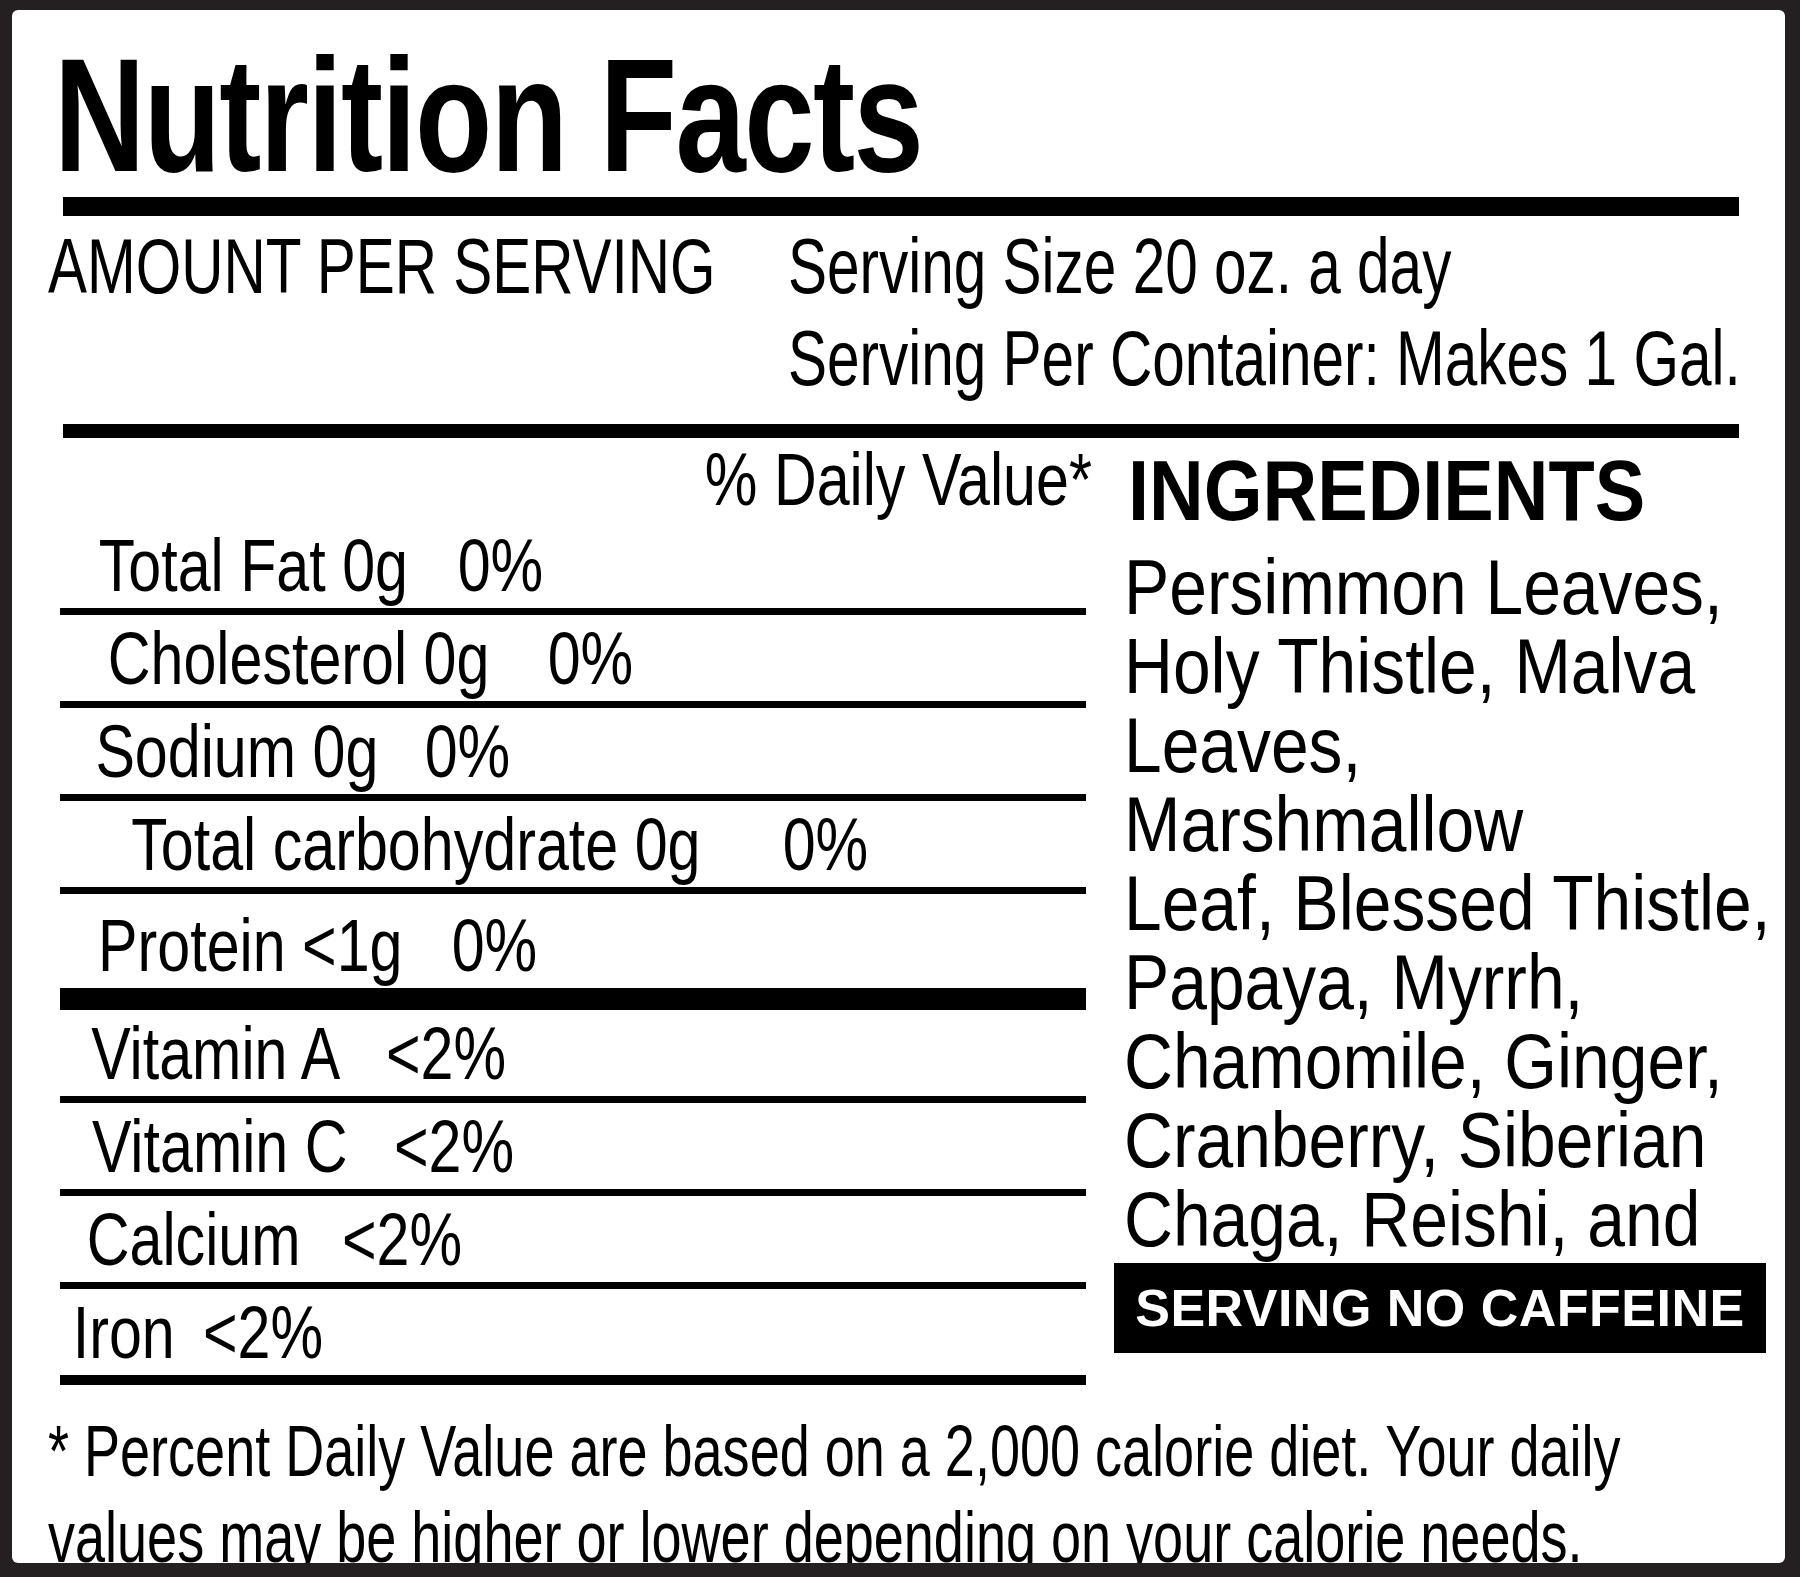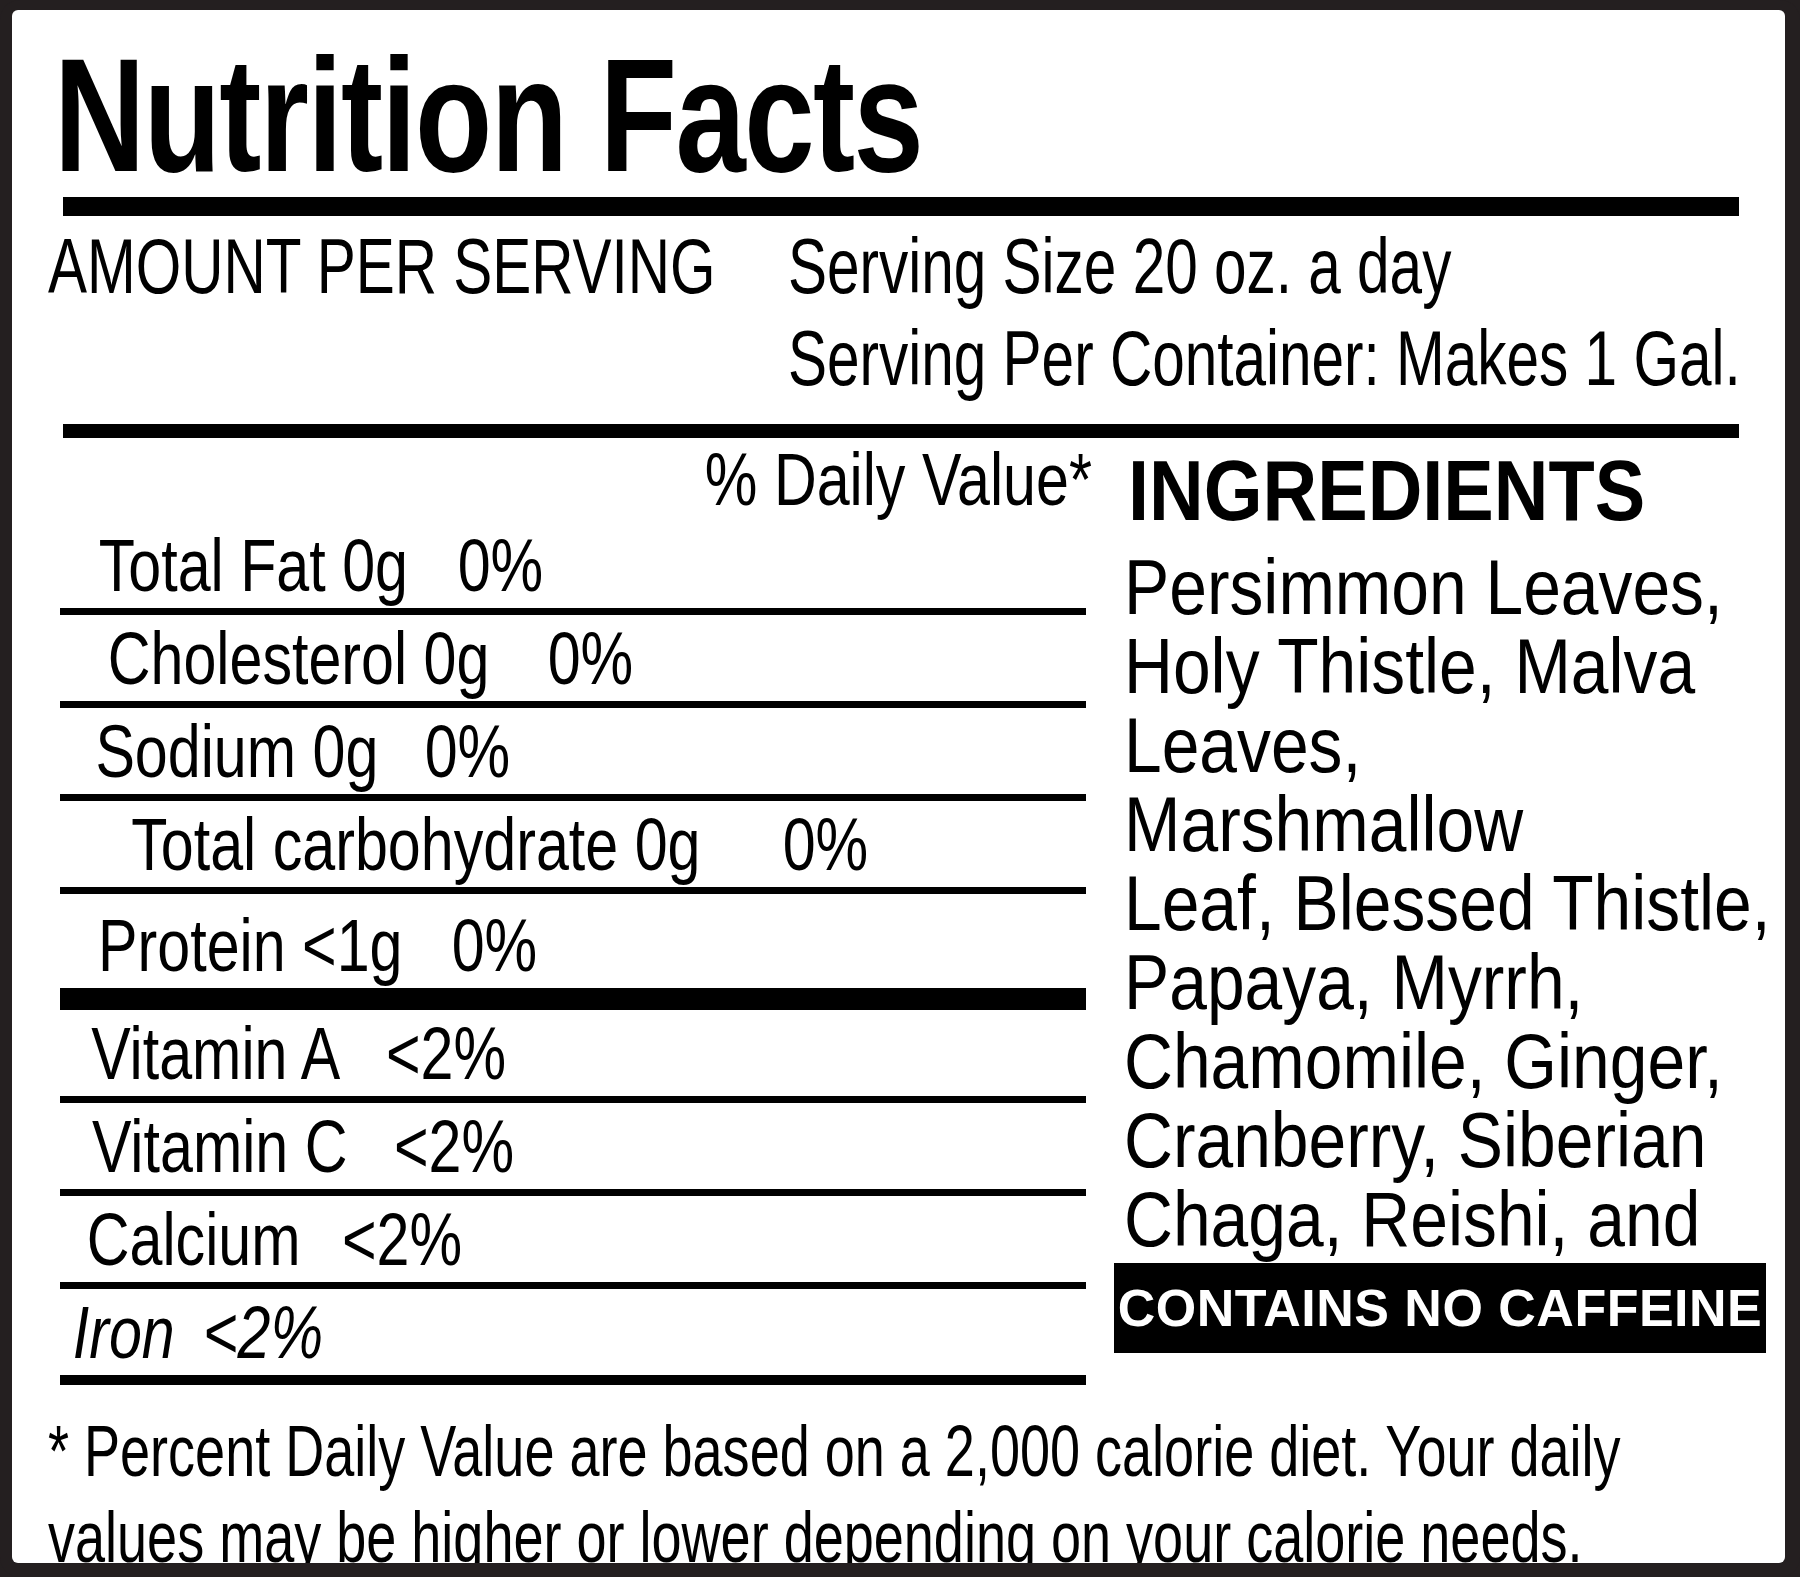--- a/index.html
+++ b/index.html
@@ -50,21 +50,21 @@
 
   .nrow {
     height: 86px;
     border-bottom: 7px solid #000;
     display: flex; align-items: center;
     font-size: 74px;
   }
   .nrow .nname { transform: scaleX(0.80); }
   .nrow .nval  { transform: scaleX(0.80); margin-right: 17px; }
   .nrow.after-thick { border-bottom-width: 22px; margin-top: 8px; }
-  .nrow.last-row { border-bottom-width: 10px; font-style: italic; }
+  .nrow.last-row { border-bottom-width: 10px; }
 
   .right-col { position: absolute; left: 1076px; top: 0; width: 660px; }
   .ing-heading {
     margin: 4px; font-size: 86px; line-height: 96px; font-weight: bold;
   }
   .ing-heading .cx { transform: scaleX(0.88); }
   .ing-text {
     margin: 10px 0 0 0;
     width: 740px;
     font-size: 77px; line-height: 79px;
@@ -168,21 +168,21 @@
           <p class="ing-text">Persimmon Leaves,
 Holy Thistle, Malva
 Leaves, Marshmallow
 Leaf, Blessed Thistle,
 Papaya, Myrrh,
 Chamomile, Ginger,
 Cranberry, Siberian
 Chaga, Reishi, and
 Soluble Fiber.</p>
           <div class="caffeine-box">
-            <span>CONTAINS NO CAFFEINE</span>
+            <span>SERVING NO CAFFEINE</span>
           </div>
         </div>
 
       </div>
 
       <div class="footnote">* Percent Daily Value are based on a 2,000 calorie diet. Your daily
 values may be higher or lower depending on your calorie needs.</div>
 
     </div>
   </div>

